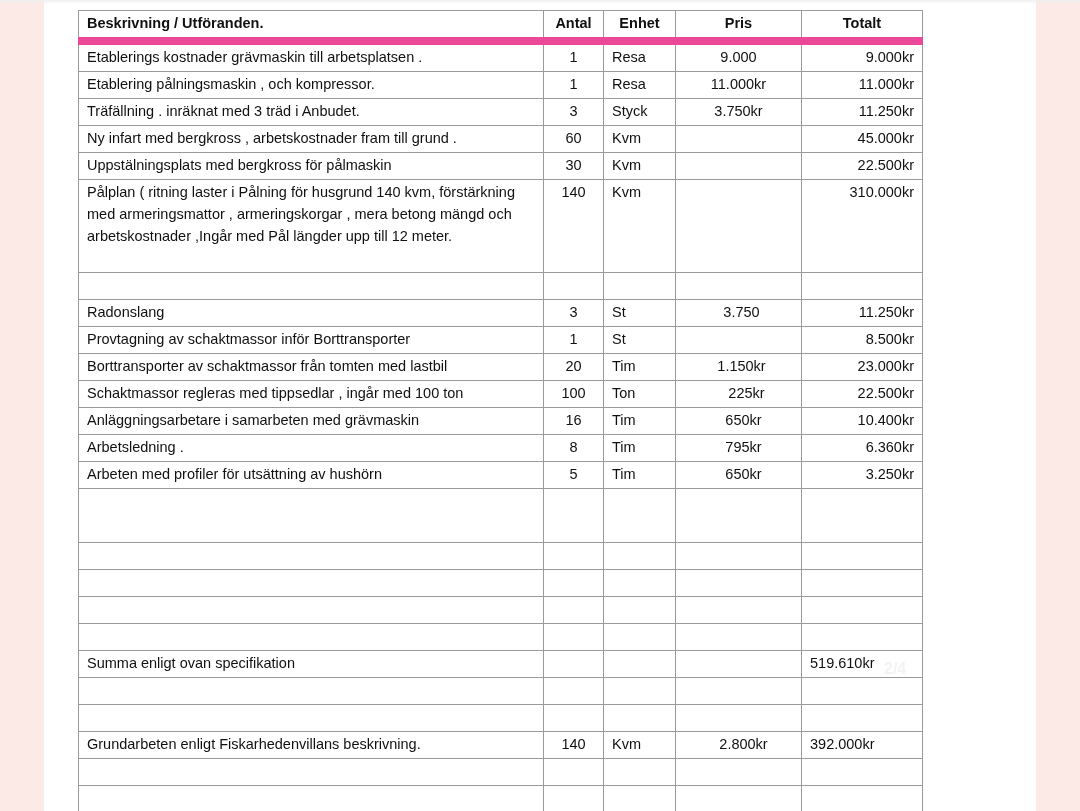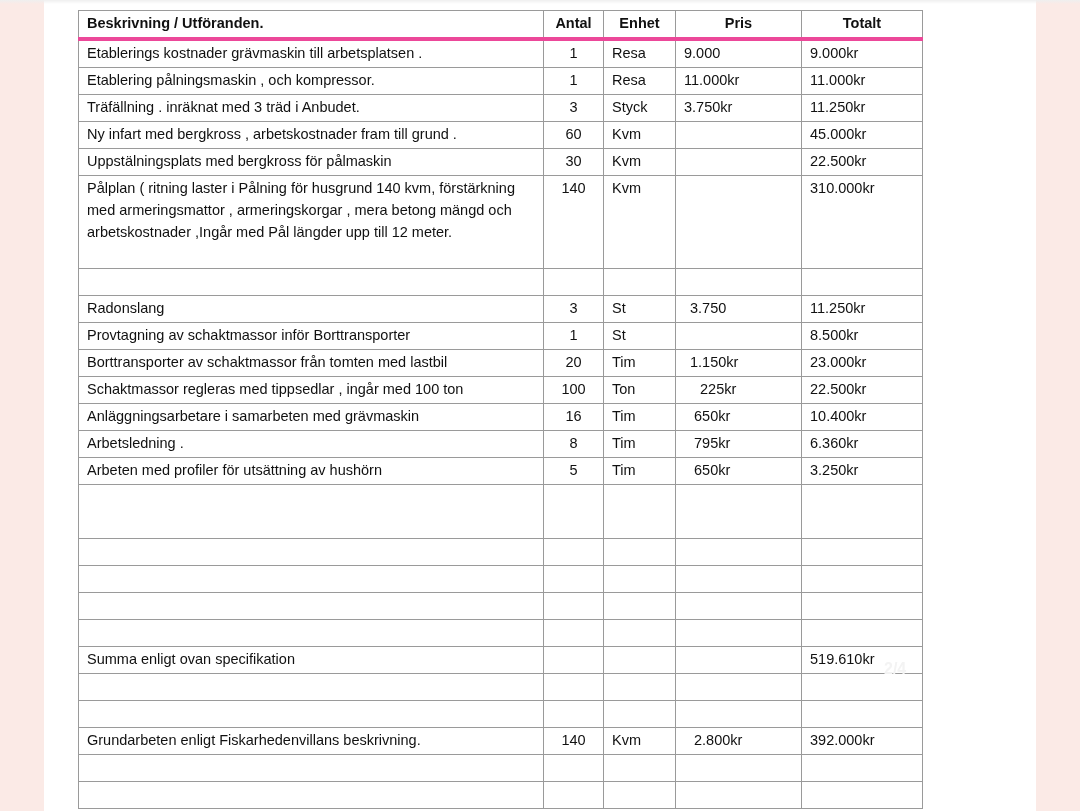--- a/index.html
+++ b/index.html
@@ -30,29 +30,29 @@
     table.spec col.c5 { width: 121px; }
     table.spec td, table.spec th {
       border: 1.5px solid #9a9a9a;
       padding: 0 8px;
       vertical-align: top;
       line-height: 22px;
       white-space: nowrap;
     }
     table.spec th {
       font-weight: bold; height: 26px; line-height: 24px; text-align: center;
-      border-bottom: 4px solid #ec4899;
+      border-bottom: 8px solid #ec4899;
     }
     table.spec th.desc { text-align: left; }
     table.spec td { height: 25px; padding-top: 1px; }
     td.desc { white-space: normal !important; line-height: 22px; }
     td.qty { text-align: center; }
     td.unit { text-align: left; }
-    td.price { text-align: left; padding-left: 8px; }
-    td.total { text-align: left; padding-right: 20px; }
+    td.price { text-align: center; padding-left: 8px; }
+    td.total { text-align: right; padding-right: 20px; }
     tr.multi td { height: 91px; }
     tr.spacer td { height: 25px; }
     tr.tall td { height: 52px; }
     tr.bold td { font-weight: normal; }
     tr.bold td.total { text-align: left; padding-left: 8px; }
     tr.bold td.price { padding-left: 18px; }
     tr.bold td.unit { padding-left: 8px; }
     .watermark {
       position: absolute; left: 884px; top: 612px;
       color: #f3f3f3; font-size: 16px; font-weight: bold; margin-top: 48px;

